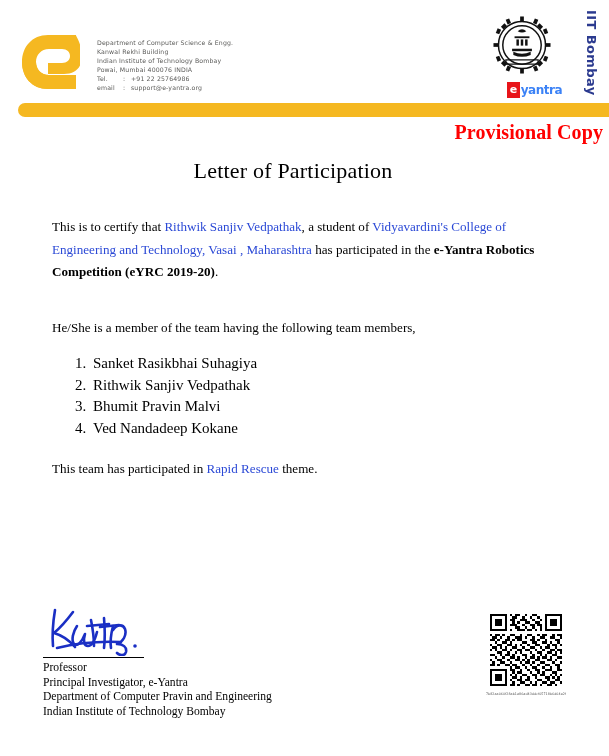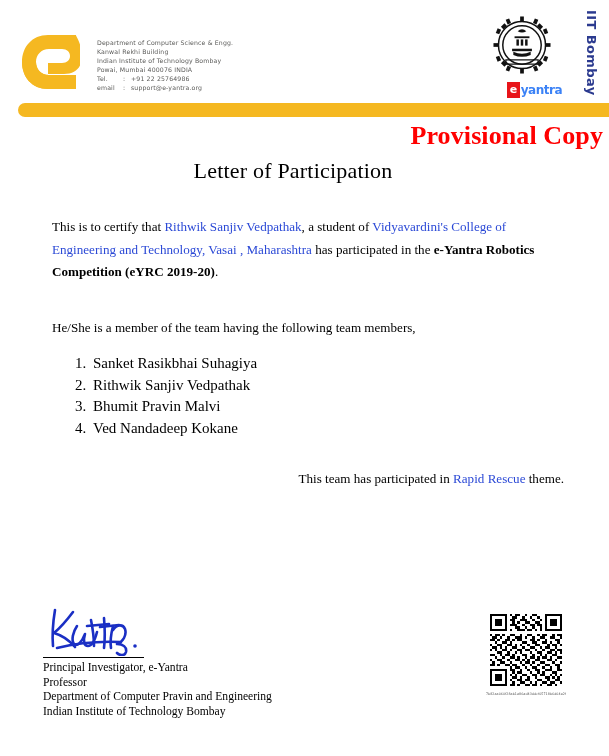--- a/index.html
+++ b/index.html
@@ -98,21 +98,21 @@
     background: #f5b821;
     border-top-left-radius: 7px;
     border-bottom-left-radius: 7px;
   }
 
   
   #provisional {
     position: absolute;
     right: 6px; top: 121px;
     font-family: "Liberation Serif", "DejaVu Serif", serif;
-    font-size: 26px;
+    font-size: 20px;
     font-weight: bold;
     color: #ff0000;
     letter-spacing: 0.1px;
   }
 
   
   #title {
     position: absolute;
     left: 0; top: 158px;
     width: 586px;
@@ -134,21 +134,21 @@
   .para { margin: 0; }
   #p-certify { width: 509px; }
   #p-member { margin-top: 33px; }
   #team-list {
     margin: 14px 0 0 0;
     padding-left: 38px;
     font-size: 15px;
     line-height: 21.5px;
   }
   #team-list li { padding-left: 3px; }
-  #p-theme { margin-top: 29px; text-align: right; }
+  #p-theme { margin-top: 19px; }
 
   
   #sig-block {
     position: absolute;
     left: 43px; top: 604px;
     width: 300px;
   }
   #sig-svg { display: block; margin-left: 4px; }
   #sig-rule {
     width: 101px;
@@ -284,22 +284,22 @@
       <path d="M57 14 C58 26 58 36 57 44"></path>
       <path d="M53 23 L72 21"></path>
       <path d="M66 22 C64 30 63 38 64 44"></path>
       <path d="M66 26 C70 20 76 20 78 25 C80 31 76 38 70 40 C76 40 80 43 79 48 C78 52 73 52 70 49"></path>
       <path d="M10 44 C30 39 52 37 74 38"></path>
     </g>
     <circle cx="88" cy="42" r="1.8" fill="#1a2fc4"></circle>
   </svg>
   <div id="sig-rule"></div>
   <div id="sig-lines">
+    <div>Professor</div>
     <div>Principal Investigator, e-Yantra</div>
-    <div>Professor</div>
     <div>Department of Computer Pravin and Engineering</div>
     <div>Indian Institute of Technology Bombay</div>
   </div>
 </div>
 
 <div id="qr-block">
   <svg id="qr-code" viewBox="0 0 29 29" shape-rendering="crispEdges">
     <rect width="29" height="29" fill="#fff"></rect>
     <g fill="#000">
       <path d="M0 0h7v1H0z M0 1h1v1H0z M6 1h1v1H6z M0 2h1v1H0z M2 2h3v1H2z M6 2h1v1H6z M0 3h1v1H0z M2 3h3v1H2z M6 3h1v1H6z M0 4h1v1H0z M2 4h3v1H2z M6 4h1v1H6z M0 5h1v1H0z M6 5h1v1H6z M0 6h7v1H0z"></path>

